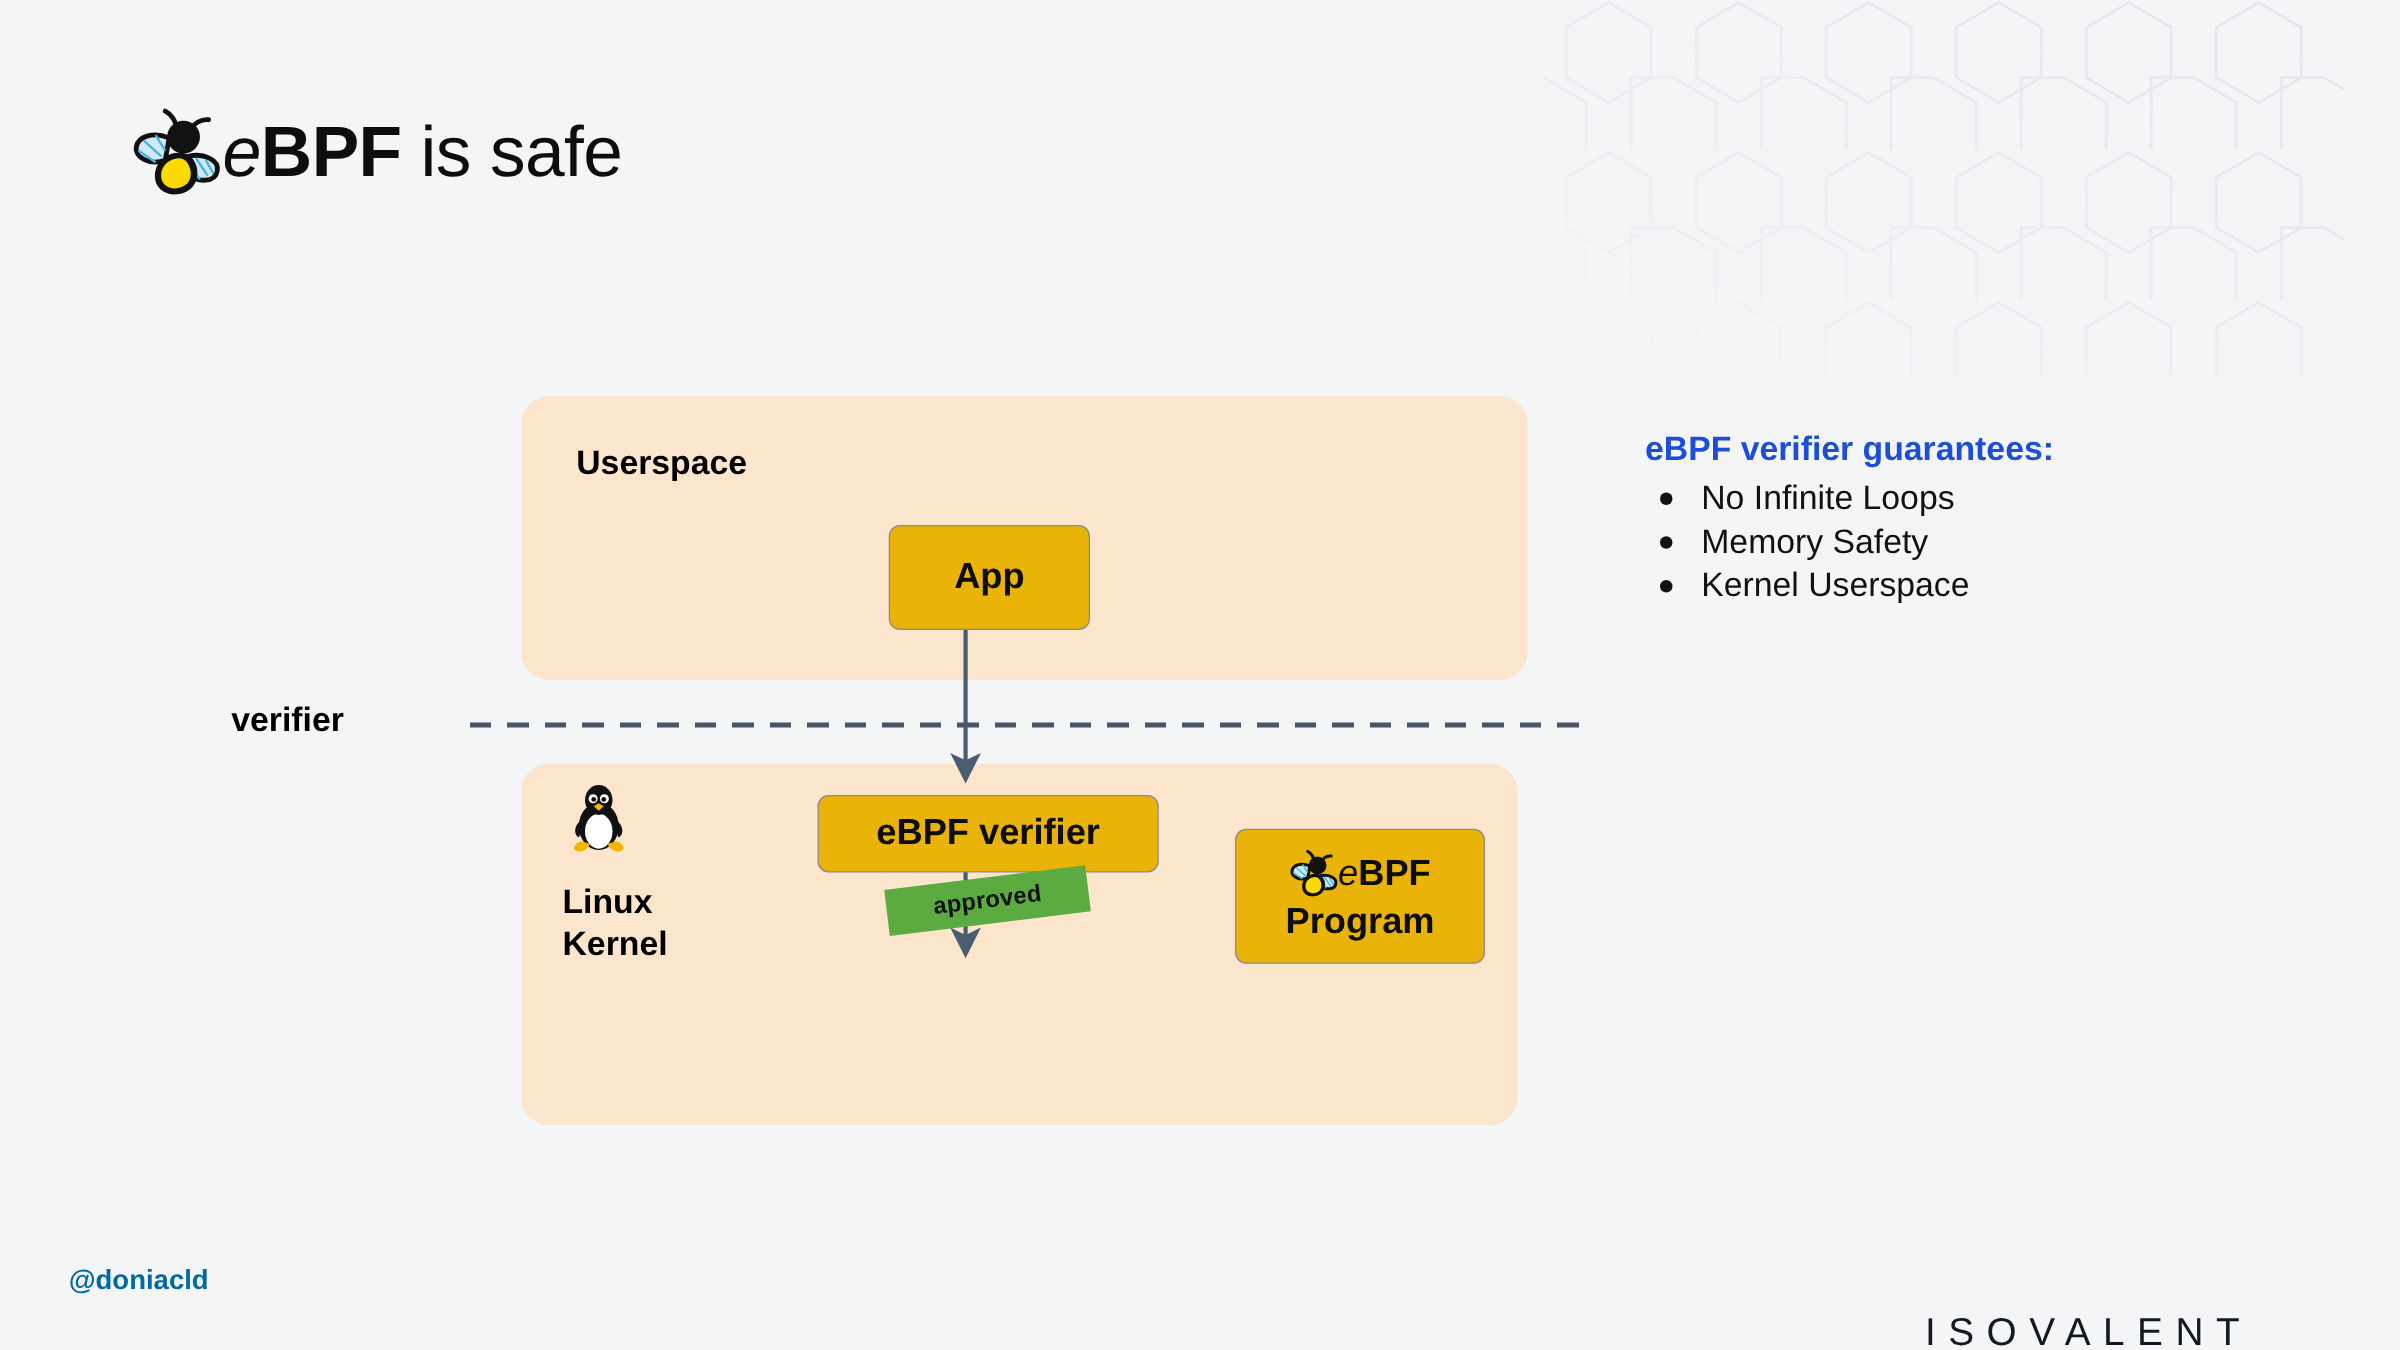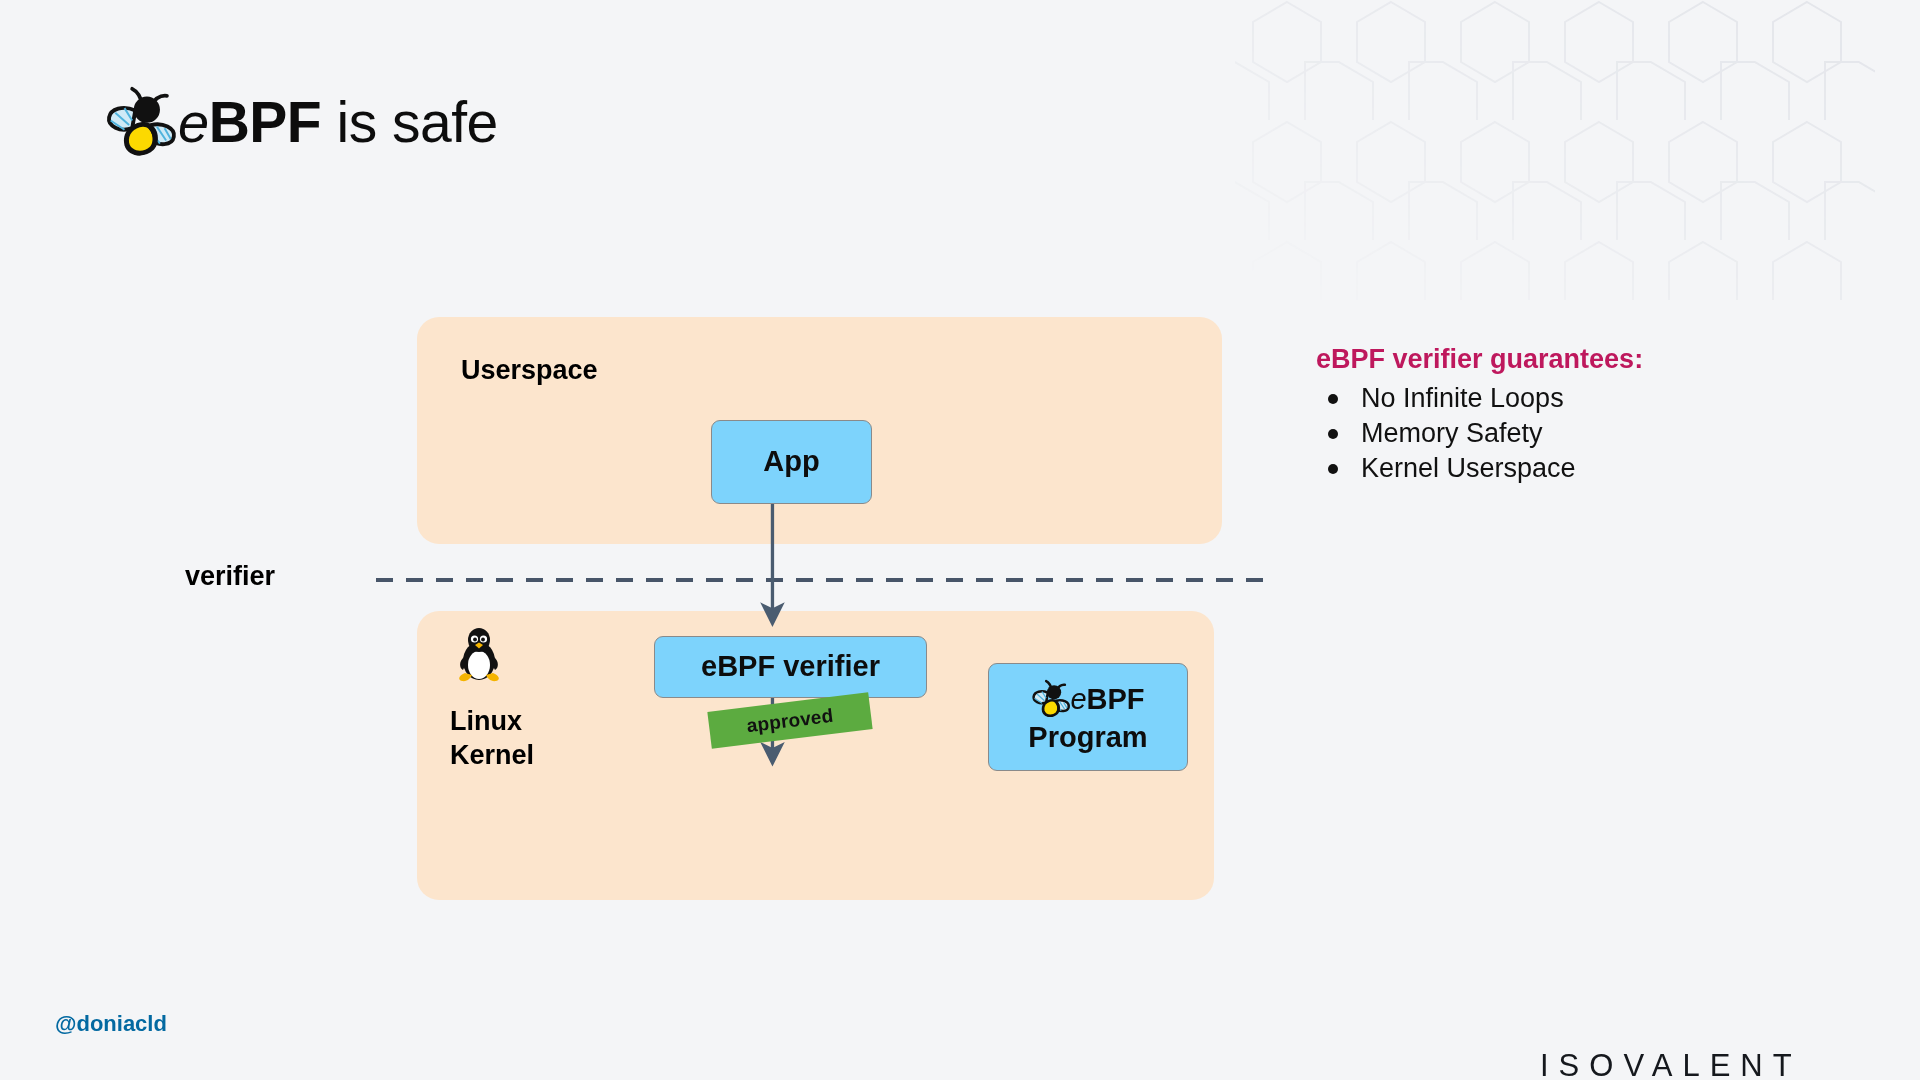--- a/index.html
+++ b/index.html
@@ -117,21 +117,21 @@
     background-image: repeating-linear-gradient(
       to right,
       #475569 0px, #475569 17px,
       rgba(0,0,0,0) 17px, rgba(0,0,0,0) 30px
     );
   }
 
   
   .node-box {
     position: absolute;
-    background: #7dd3fc;
+    background: #eab308;
     border: 1.6px solid #8a8a8a;
     border-radius: 9px;
     display: flex;
     align-items: center;
     justify-content: center;
     box-sizing: border-box;
   }
   .node-label {
     font-weight: 700;
     font-size: 29px;
@@ -212,21 +212,21 @@
   
   #guarantees {
     position: absolute;
     left: 1316px;
     top: 343px;
     width: 520px;
   }
   #guarantees-heading {
     font-weight: 700;
     font-size: 27px;
-    color: #be185d;
+    color: #1d4ed8;
     line-height: 1.25;
     margin: 0 0 4px 0;
   }
   #guarantees-list {
     list-style: none;
     margin: 0;
     padding: 0;
   }
   #guarantees-list li {
     font-size: 27px;

